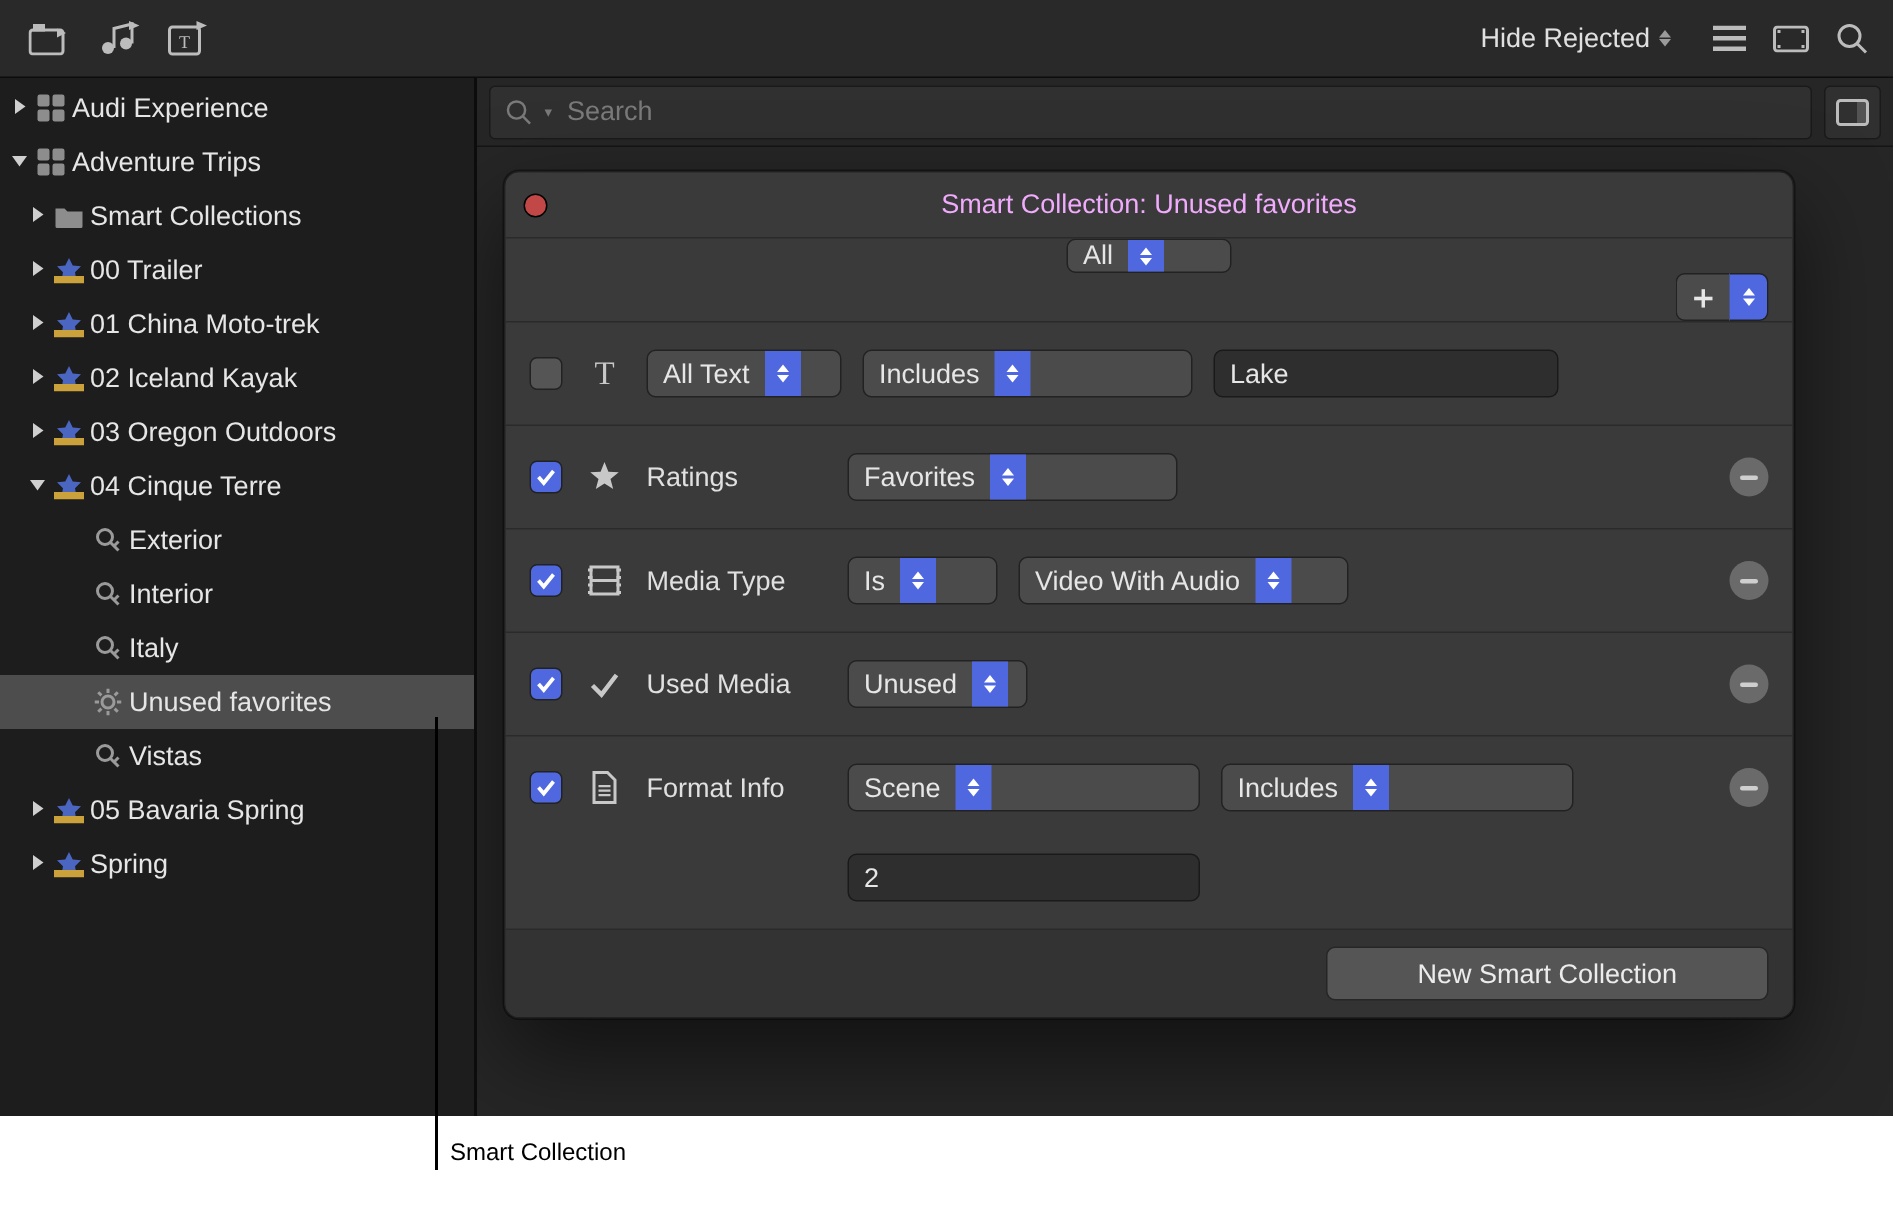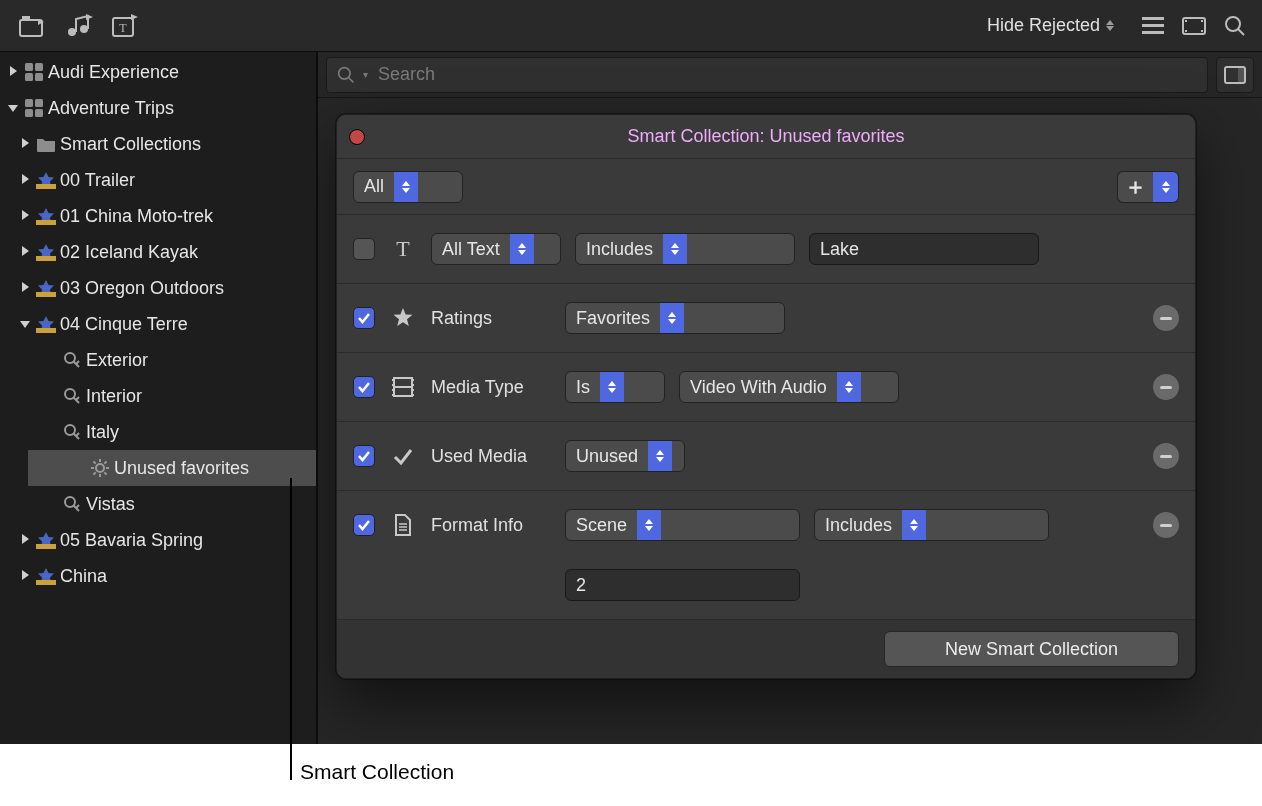--- a/index.html
+++ b/index.html
@@ -111,21 +111,21 @@
   }
   
   .tree { padding-top:2px; }
   .tree-item {
     height:36px;
     display:flex; align-items:center;
     color:#e6e6e6;
     font-size:18px;
     white-space:nowrap;
   }
-  .tree-item.selected { background:var(--row-selected);margin-left:28px; }
+  .tree-item.selected { background:var(--row-selected); }
   .tree-item .disclose {
     width:14px; text-align:center;
     color:#cfcfcf;
     font-size:11px;
   }
   .tree-item .icon-slot {
     width:28px; display:flex; align-items:center; justify-content:center;
     color:#a8a8a8;
   }
   .tree-item .lbl { }
@@ -160,20 +160,21 @@
     transform:translateY(-50%);
     width:16px; height:16px; border-radius:50%;
     background:var(--traffic-red);
     border:1px solid #000;
   }
   .panel-top {
     height:56px;
     display:flex; align-items:center;
     padding:0 16px;
     border-bottom:1px solid #2a2a2a;
+    flex-direction:column;
   }
   .sel {
     display:flex; align-items:center;
     background:var(--bg-select2);
     border:1px solid #222;
     border-radius:6px;
     height:32px;
     color:#e6e6e6;
     padding:0 0 0 10px;
     overflow:hidden;
@@ -266,21 +267,21 @@
   .callout-line {
     position:absolute;
     left:290px; top:478px;
     width:2px; height:302px;
     background:#000;
   }
   .callout-text {
     position:absolute;
     left:300px; top:760px;
     color:#000;
-    font-size:21px;
+    font-size:16px;
   }
   
   .disc-right{display:inline-block;width:0;height:0;border-top:5px solid transparent;border-bottom:5px solid transparent;border-left:7px solid #cfcfcf;}
   .disc-down {display:inline-block;width:0;height:0;border-left:5px solid transparent;border-right:5px solid transparent;border-top:7px solid #cfcfcf;}
   .stepper-tri-up{width:0;height:0;border-left:4px solid transparent;border-right:4px solid transparent;border-bottom:5px solid #9b9b9b;}
   .stepper-tri-dn{width:0;height:0;border-left:4px solid transparent;border-right:4px solid transparent;border-top:5px solid #9b9b9b;}
 </style>
 </head>
 <body>
 
@@ -505,21 +506,21 @@
             <span class="lbl">05 Bavaria Spring</span>
           </div>
           <div class="tree-item depth1">
             <span class="disclose"><span class="disc-right"></span></span>
             <span class="icon-slot">
               <svg width="20" height="18" viewBox="0 0 20 18">
                 <polygon points="10,1 12.5,6 18,6.5 14,10.5 15,16 10,13.5 5,16 6,10.5 2,6.5 7.5,6" fill="#4a66c0"></polygon>
                 <rect x="0" y="13" width="20" height="5" fill="#caa13a"></rect>
               </svg>
             </span>
-            <span class="lbl">China</span>
+            <span class="lbl">Spring</span>
           </div>
         </div>
     </div>
 
     <div class="main">
       <div class="search-bar">
         <div class="search-wrap">
           <svg width="18" height="18" viewBox="0 0 22 22">
               <circle cx="9" cy="9" r="7" fill="none" stroke="#7a7a7a" stroke-width="2"></circle>
               <line x1="14" y1="14" x2="20" y2="20" stroke="#7a7a7a" stroke-width="2"></line>

